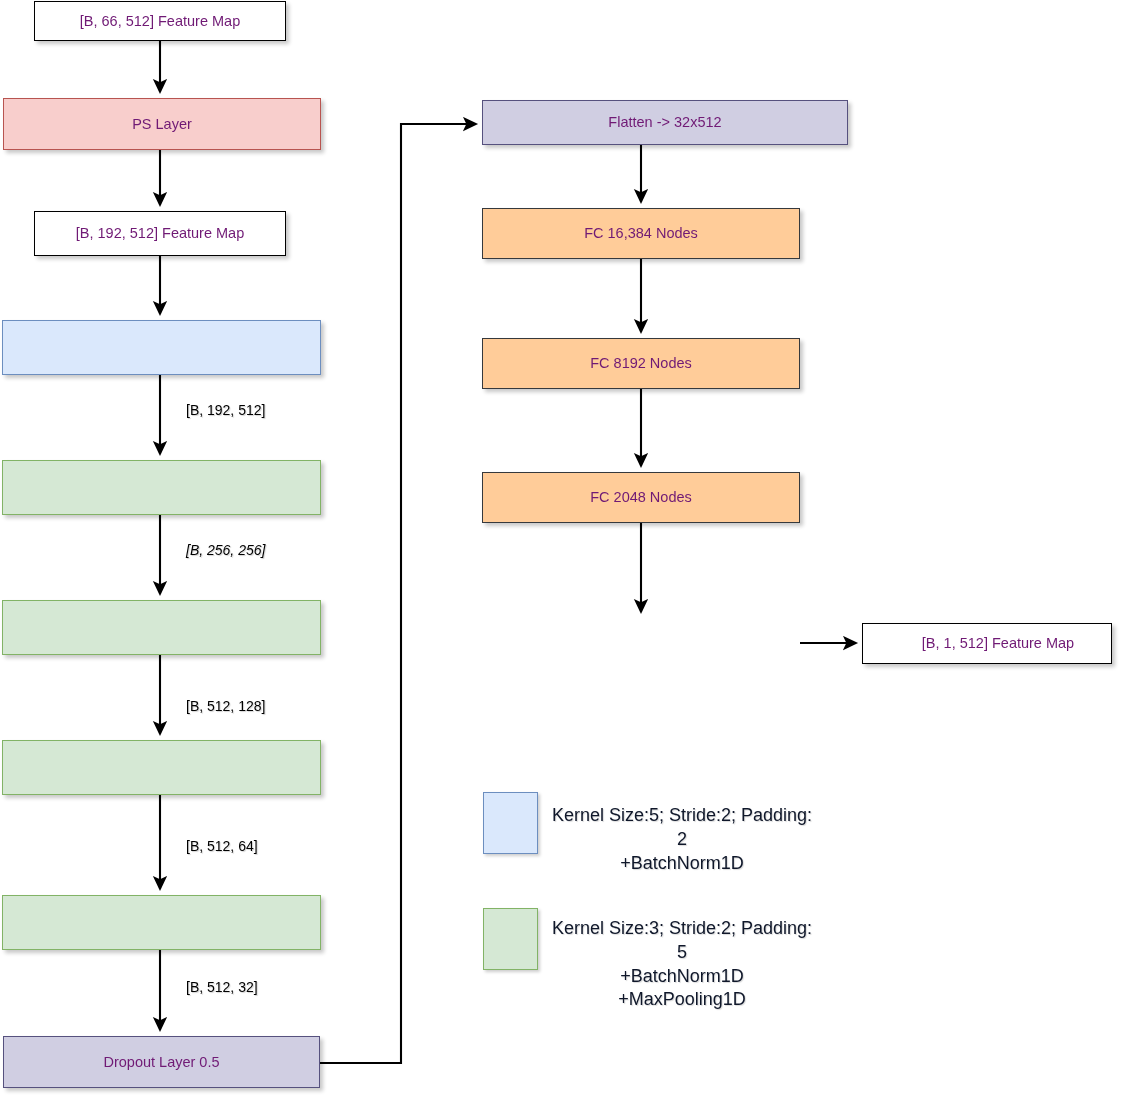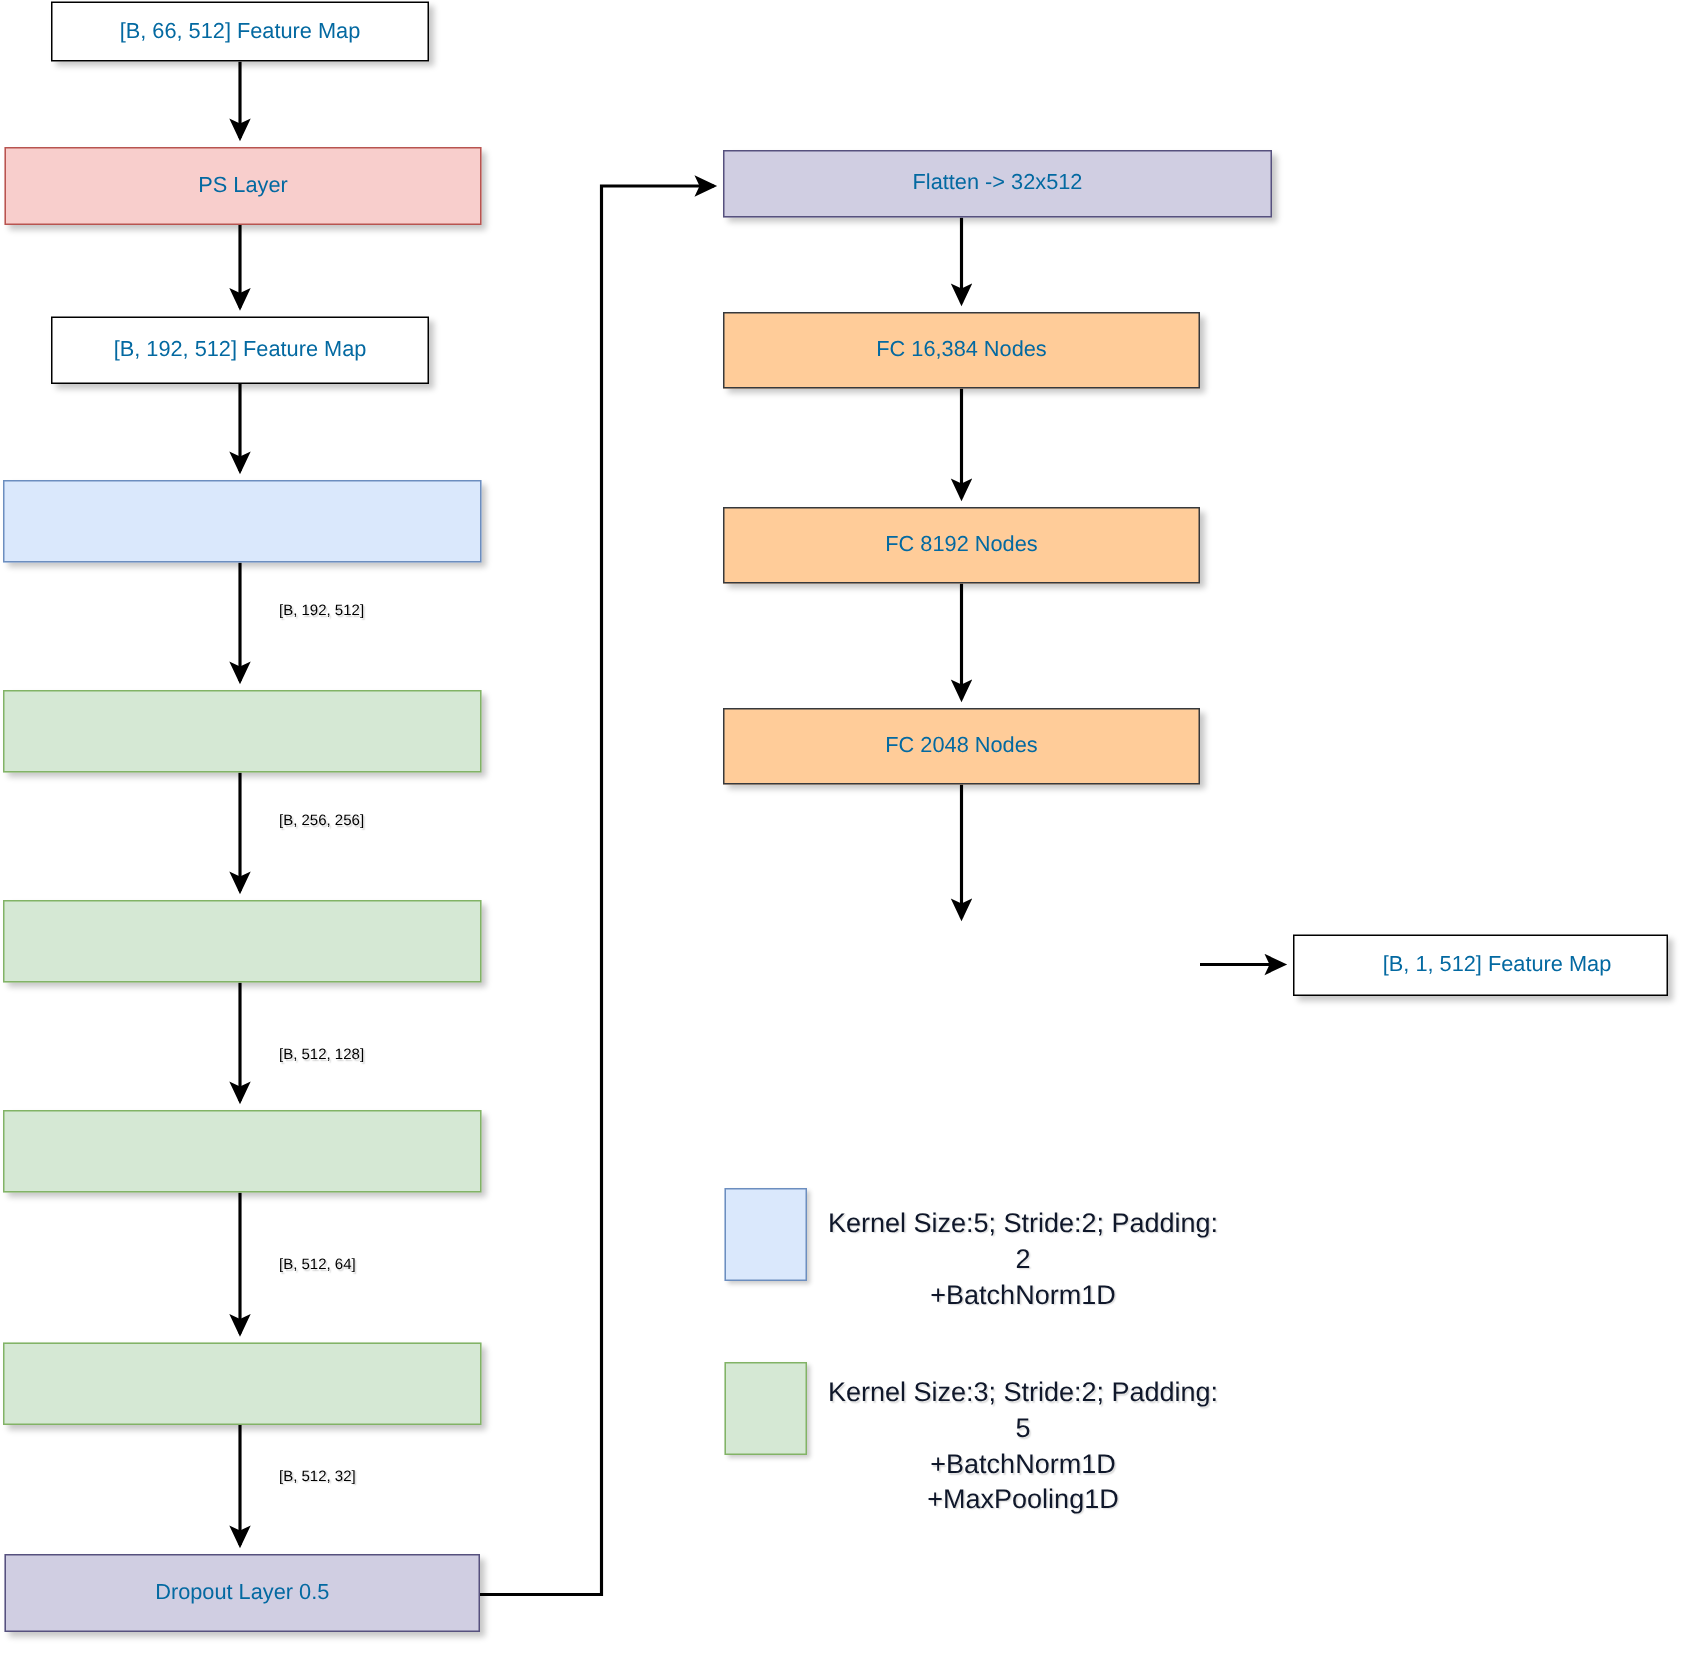--- a/index.html
+++ b/index.html
@@ -16,21 +16,21 @@
     overflow: hidden;
   }
   .node {
     position: absolute;
     box-sizing: border-box;
     display: flex;
     align-items: center;
     justify-content: center;
     text-align: center;
     font-size: 14.5px;
-    color: #0369a1;
+    color: #701a75;
     line-height: 1.25;
     box-shadow: 3px 3px 4px rgba(0,0,0,0.22);
     padding: 2px 6px;
   }
   .n-plain {
     background: #ffffff;
     border: 1.6px solid #000000;
   }
   .n-pink {
     background: #f8cecc;
@@ -47,21 +47,21 @@
   .n-purple {
     background: #d0cee2;
     border: 1.4px solid #56517e;
   }
   .n-orange {
     background: #ffcc99;
     border: 1.4px solid #36393d;
   }
   .edge-label {
     position: absolute;
-    font-size: 10px;
+    font-size: 14px;
     color: #000000;
     background: transparent;
     white-space: nowrap;
     text-shadow: 1px 1px 1px rgba(0,0,0,0.18);
   }
   svg.wires {
     position: absolute;
     left: 0;
     top: 0;
     width: 1129px;
@@ -163,21 +163,21 @@
   <div class="node n-orange" style="left:482px; top:472px; width:318px; height:51px;">
     <span>FC 2048 Nodes</span>
   </div>
 
 
   <div class="node n-plain" style="left:862px; top:623px; width:250px; height:41px;padding-left:28px;">
     <span>[B, 1, 512] Feature Map</span>
   </div>
 
   <div class="edge-label" style="left:186px; top:402px;">[B, 192, 512]</div>
-  <div class="edge-label" style="left:186px; top:542px;">[B, 256, 256]</div>
+  <div class="edge-label" style="left:186px; top:542px;font-style:italic;">[B, 256, 256]</div>
   <div class="edge-label" style="left:186px; top:698px;">[B, 512, 128]</div>
   <div class="edge-label" style="left:186px; top:838px;">[B, 512, 64]</div>
   <div class="edge-label" style="left:186px; top:979px;">[B, 512, 32]</div>
 
   <div class="legend-swatch n-blue" style="left:483px; top:792px; width:55px; height:62px;"></div>
   <div class="legend-text" style="left:548px; top:804px; width:268px;">Kernel Size:5; Stride:2; Padding: 2
 +BatchNorm1D</div>
 
   <div class="legend-swatch n-green" style="left:483px; top:908px; width:55px; height:62px;"></div>
   <div class="legend-text" style="left:548px; top:917px; width:268px;">Kernel Size:3; Stride:2; Padding: 5

